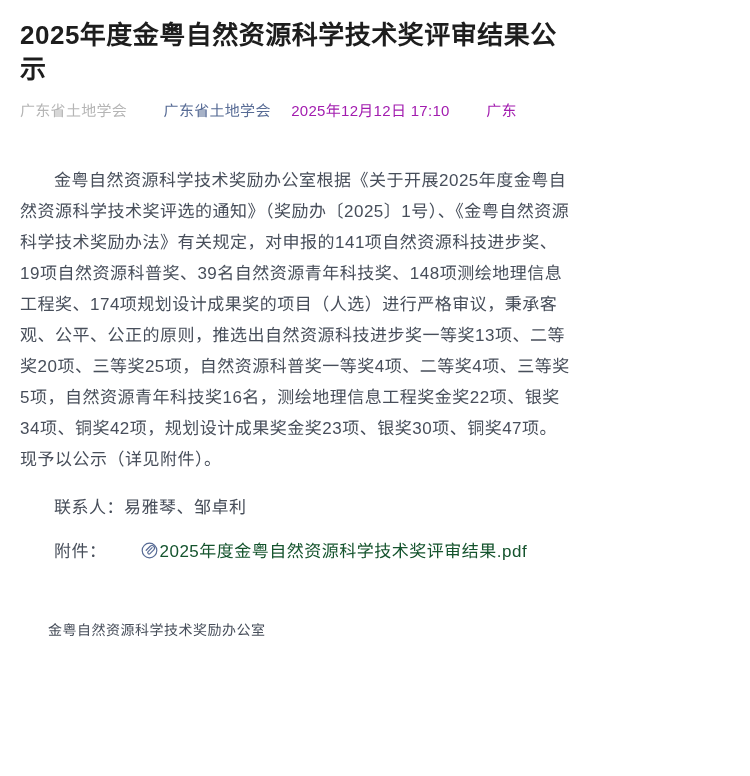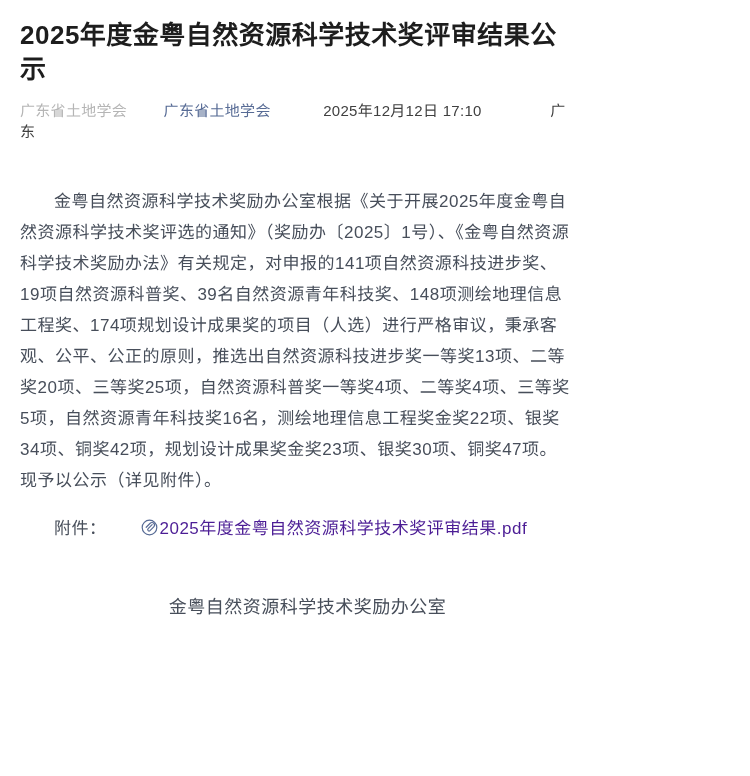--- a/index.html
+++ b/index.html
@@ -35,49 +35,49 @@
     color: #b5b5b5;
     letter-spacing: 0.3px;
   }
   .meta-row > span { margin-right: 16px; }
   .meta-author { color: #b5b5b5; }
   .account-link {
     color: #576b95;
     cursor: pointer;
     text-decoration: none;
   }
-  .meta-time, .meta-location { color: #404040; margin-left: 32px; }
+  .meta-time, .meta-location { color: #a21caf; }
   .article-body {
     margin-top: 44px;
     font-size: 17px;
     line-height: 31px;
     color: #474e5a;
     letter-spacing: 0.5px;
   }
   .article-body p {
     margin: 0 0 13px 0;
     text-indent: 2em;
   }
   .article-body p.main-para { margin-bottom: 17px; }
   .attach-line { text-indent: 2em; margin: 0; }
   .attach-link {
-    color: #4c1d95;
+    color: #14532d;
     cursor: pointer;
     text-decoration: none;
   }
   .attach-icon {
     display: inline-block;
     vertical-align: -2px;
     margin-right: 2px;
   }
   .signature {
     margin-top: 46px;
-    text-align: center;
+    text-align: left;
     padding-right: 15px;
-    font-size: 18px;
+    font-size: 14px;
     line-height: 31px;
     color: #474e5a;
     letter-spacing: 0.5px;
   }
   .signature p { margin: 0 0 5px 0; }
 </style>
 </head>
 <body>
 
 <div class="page">
@@ -86,20 +86,21 @@
 
   <div class="meta-row">
     <span class="meta-author">广东省土地学会</span><span> </span><a class="account-link">广东省土地学会</a><span> </span><span class="meta-time">2025年12月12日 17:10</span><span> </span><span class="meta-location">广东</span>
   </div>
 
   <div class="article-body">
 
     <p class="main-para">金粤自然资源科学技术奖励办公室根据《关于开展2025年度金粤自然资源科学技术奖评选的通知》（奖励办〔2025〕1号）、《金粤自然资源科学技术奖励办法》有关规定，对申报的141项自然资源科技进步奖、19项自然资源科普奖、39名自然资源青年科技奖、148项测绘地理信息工程奖、174项规划设计成果奖的项目（人选）进行严格审议，秉承客观、公平、公正的原则，推选出自然资源科技进步奖一等奖13项、二等奖20项、三等奖25项，自然资源科普奖一等奖4项、二等奖4项、三等奖5项，自然资源青年科技奖16名，测绘地理信息工程奖金奖22项、银奖34项、铜奖42项，规划设计成果奖金奖23项、银奖30项、铜奖47项。现予以公示（详见附件）。</p>
 
 
+    <p>联系人：易雅琴、邹卓利</p>
 
 
 
     <p class="attach-line">
       <span>附件：</span><a class="attach-link"><span class="attach-icon"><svg width="17" height="17" viewBox="0 0 20 20" fill="none" stroke="#576b95" stroke-width="1.4">
               <circle cx="10" cy="10" r="8.6"></circle>
               <path d="M13.1 6.7l-4.7 4.7a1.55 1.55 0 0 0 2.2 2.2l4.4-4.4a2.95 2.95 0 0 0-4.2-4.2L6.1 9.7" stroke-linecap="round" stroke-linejoin="round"></path>
             </svg></span><span>2025年度金粤自然资源科学技术奖评审结果.pdf</span></a>
     </p>
 

